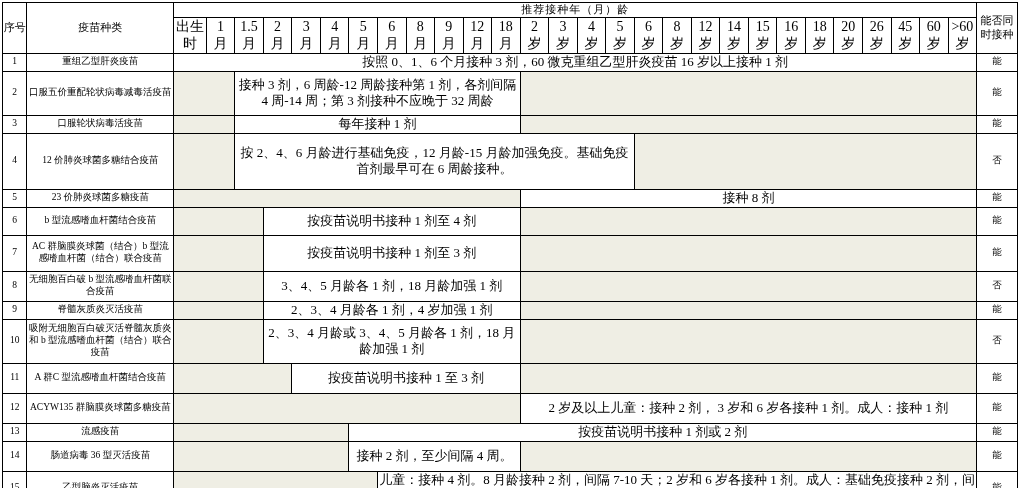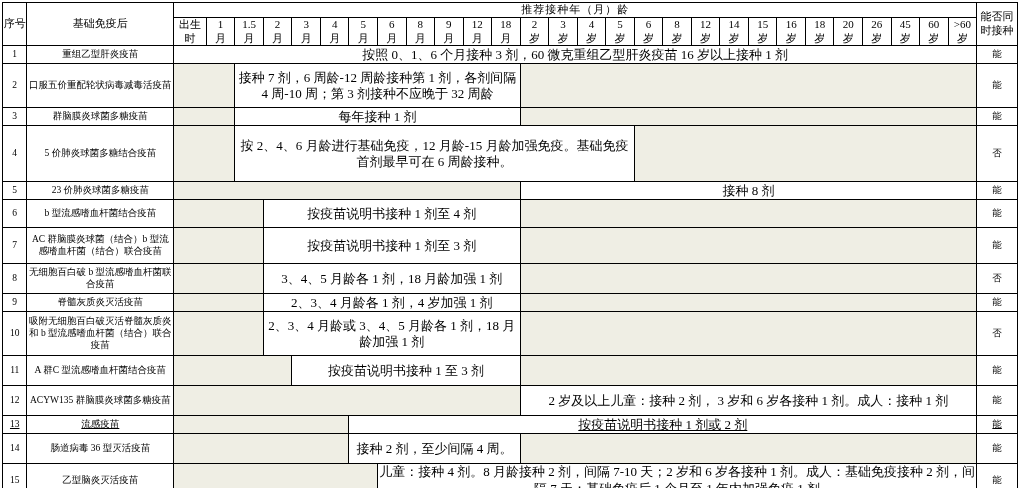--- a/index.html
+++ b/index.html
@@ -36,21 +36,21 @@
   .hdr-main {
     font-size: 11px;
     font-weight: bold;
     letter-spacing: 1px;
   }
   .hdr-side {
     font-size: 11px;
     font-weight: bold;
   }
   .hdr-age {
-    font-size: 11px;
+    font-size: 14px;
     font-weight: bold;
     line-height: 1.15;
     padding: 1px 0;
   }
   .seq {
     font-size: 9.5px;
     font-weight: bold;
     width: 24px;
   }
   .vname {
@@ -107,21 +107,21 @@
         <col style="width:28px">
       <col style="width:28px">
         <col style="width:28px">
         <col style="width:28px">
         <col style="width:28px">
       <col style="width:40px">
     </colgroup>
     <thead>
       <tr>
         <td class="hdr-side" rowspan="2">序号</td>
-        <td class="hdr-side" rowspan="2">基础免疫后</td>
+        <td class="hdr-side" rowspan="2">疫苗种类</td>
         <td class="hdr-main" colspan="28">推荐接种年（月）龄</td>
         <td class="hdr-side" rowspan="2">能否同时接种</td>
       </tr>
       <tr id="age-header-row">
           <td class="hdr-age">
             <div>出生</div>
             <div>时</div>
           </td>
           <td class="hdr-age">
             <div>1</div>
@@ -237,35 +237,35 @@
         <tr style="height: 18px;">
           <td class="seq">1</td>
           <td class="vname">重组乙型肝炎疫苗</td>
           <td colspan="28" class="note">按照 0、1、6 个月接种 3 剂，60 微克重组乙型肝炎疫苗 16 岁以上接种 1 剂</td>
           <td class="yn">能</td>
         </tr>
         <tr style="height: 44px;">
           <td class="seq">2</td>
           <td class="vname">口服五价重配轮状病毒减毒活疫苗</td>
           <td colspan="2" class="shade"></td>
-          <td colspan="10" class="note">接种 7 剂，6 周龄-12 周龄接种第 1 剂，各剂间隔 4 周-10 周；第 3 剂接种不应晚于 32 周龄</td>
+          <td colspan="10" class="note">接种 3 剂，6 周龄-12 周龄接种第 1 剂，各剂间隔 4 周-14 周；第 3 剂接种不应晚于 32 周龄</td>
           <td colspan="16" class="shade"></td>
           <td class="yn">能</td>
         </tr>
         <tr style="height: 18px;">
           <td class="seq">3</td>
-          <td class="vname">群脑膜炎球菌多糖疫苗</td>
+          <td class="vname">口服轮状病毒活疫苗</td>
           <td colspan="2" class="shade"></td>
           <td colspan="10" class="note">每年接种 1 剂</td>
           <td colspan="16" class="shade"></td>
           <td class="yn">能</td>
         </tr>
         <tr style="height: 56px;">
           <td class="seq">4</td>
-          <td class="vname">5 价肺炎球菌多糖结合疫苗</td>
+          <td class="vname">12 价肺炎球菌多糖结合疫苗</td>
           <td colspan="2" class="shade"></td>
           <td colspan="14" class="note">按 2、4、6 月龄进行基础免疫，12 月龄-15 月龄加强免疫。基础免疫首剂最早可在 6 周龄接种。</td>
           <td colspan="12" class="shade"></td>
           <td class="yn">否</td>
         </tr>
         <tr style="height: 18px;">
           <td class="seq">5</td>
           <td class="vname">23 价肺炎球菌多糖疫苗</td>
           <td colspan="12" class="shade"></td>
           <td colspan="16" class="note">接种 8 剂</td>
@@ -319,21 +319,21 @@
           <td colspan="16" class="shade"></td>
           <td class="yn">能</td>
         </tr>
         <tr style="height: 30px;">
           <td class="seq">12</td>
           <td class="vname">ACYW135 群脑膜炎球菌多糖疫苗</td>
           <td colspan="12" class="shade"></td>
           <td colspan="16" class="note">2 岁及以上儿童：接种 2 剂， 3 岁和 6 岁各接种 1 剂。成人：接种 1 剂</td>
           <td class="yn">能</td>
         </tr>
-        <tr style="height: 18px; text-decoration: underline;">
+        <tr style="height: 18px;">
           <td class="seq">13</td>
           <td class="vname">流感疫苗</td>
           <td colspan="6" class="shade"></td>
           <td colspan="22" class="note">按疫苗说明书接种 1 剂或 2 剂</td>
           <td class="yn">能</td>
         </tr>
         <tr style="height: 30px;">
           <td class="seq">14</td>
           <td class="vname">肠道病毒 36 型灭活疫苗</td>
           <td colspan="6" class="shade"></td>

